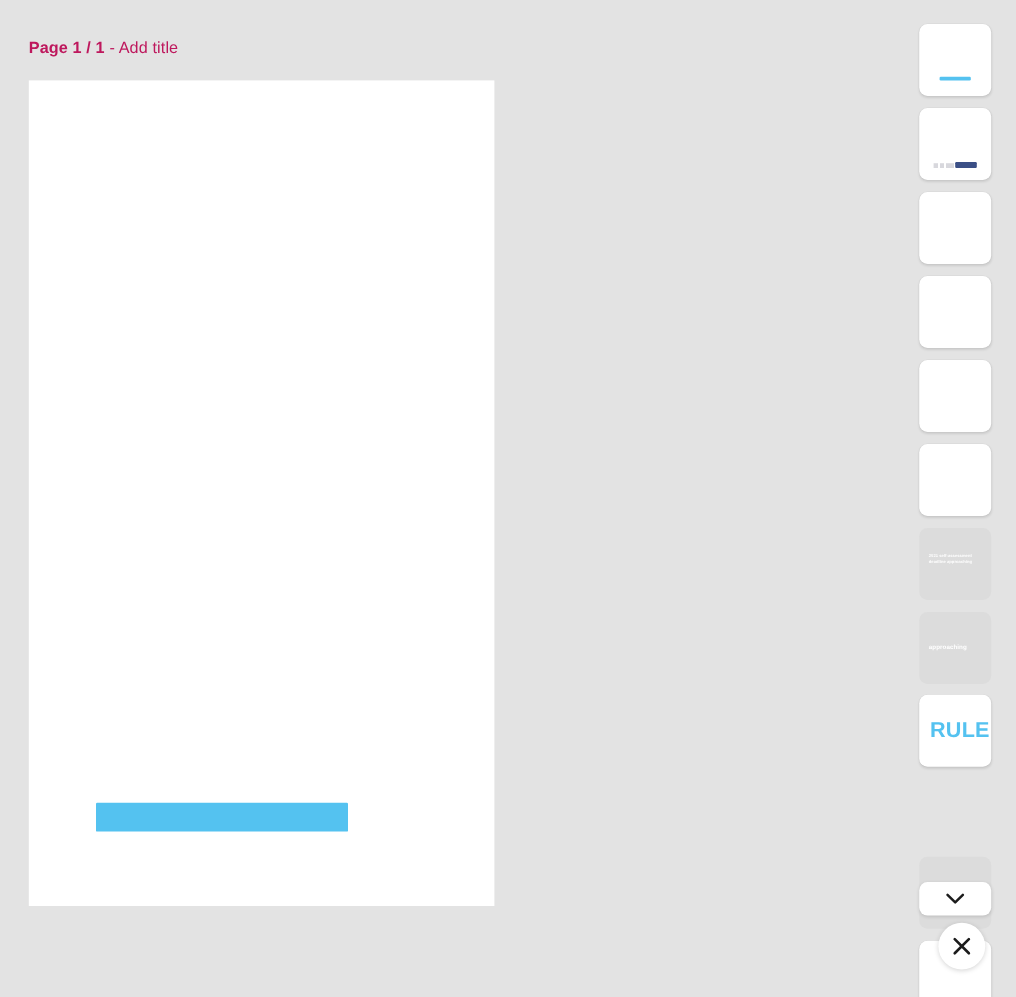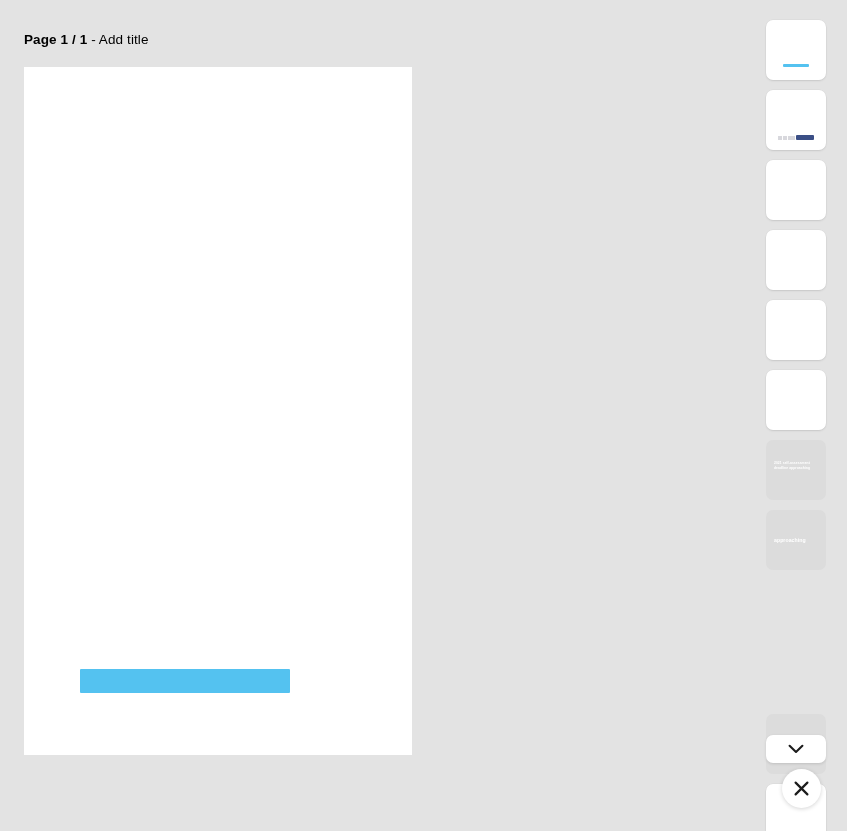--- a/index.html
+++ b/index.html
@@ -17,21 +17,21 @@
     -webkit-font-smoothing: antialiased;
   }
 
   
   #page-header {
     position: absolute;
     left: 24px;
     top: 31px;
     font-size: 13.5px;
     line-height: 18px;
-    color: #000000;
+    color: #be185d;
     letter-spacing: 0.1px;
     white-space: nowrap;
   }
   #page-header .hdr-strong { font-weight: 700; }
   #page-header .hdr-sep { font-weight: 400; }
   #page-header .hdr-title { font-weight: 400; }
 
   
   #canvas-area {
     position: absolute;
@@ -233,20 +233,25 @@
       <div class="thumb-text-white">2021 self-assessment deadline approaching</div>
     </div>
   </div>
 
   <div class="thumb muted" style="top:510px">
     <div class="thumb-inner">
       <div class="thumb-text-white single">approaching</div>
     </div>
   </div>
 
+  <div class="thumb" style="top:579px">
+    <div class="thumb-inner">
+      <div class="thumb-headline centered">RULE</div>
+    </div>
+  </div>
 
 
   <div class="thumb muted" style="top:714px">
     <div class="thumb-inner"></div>
   </div>
   <div class="thumb" style="top:784px">
     <div class="thumb-inner"></div>
   </div>
 
   <button id="scroll-more-button">

